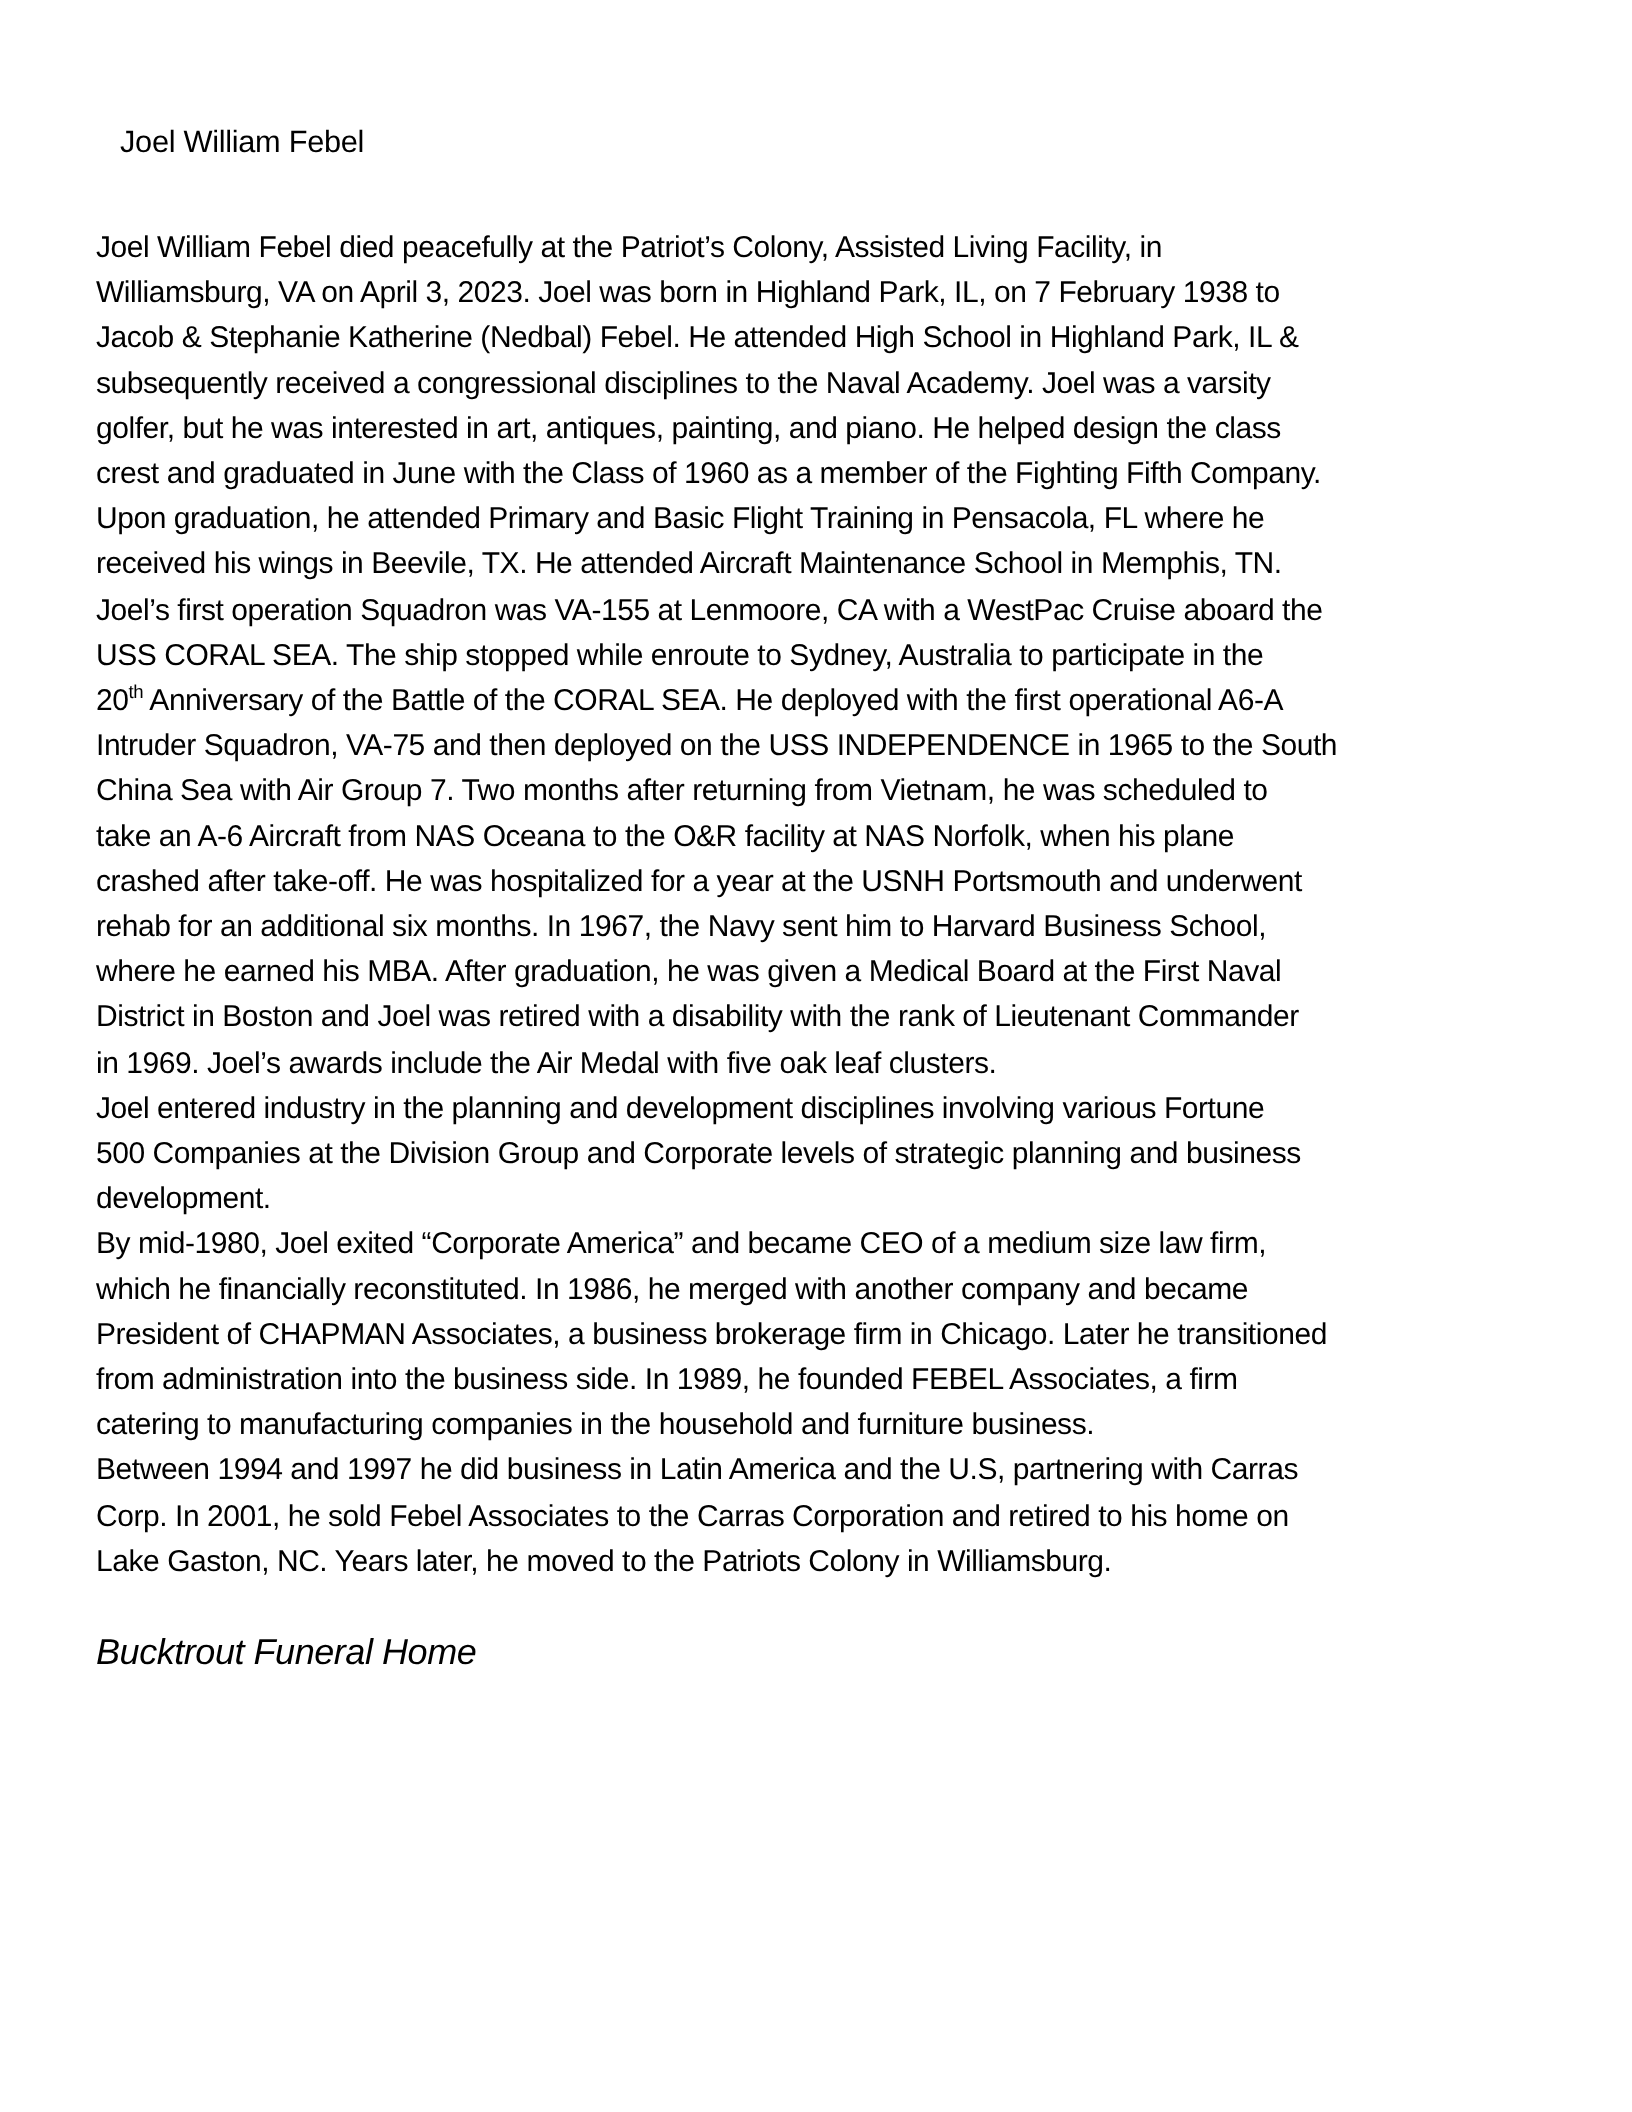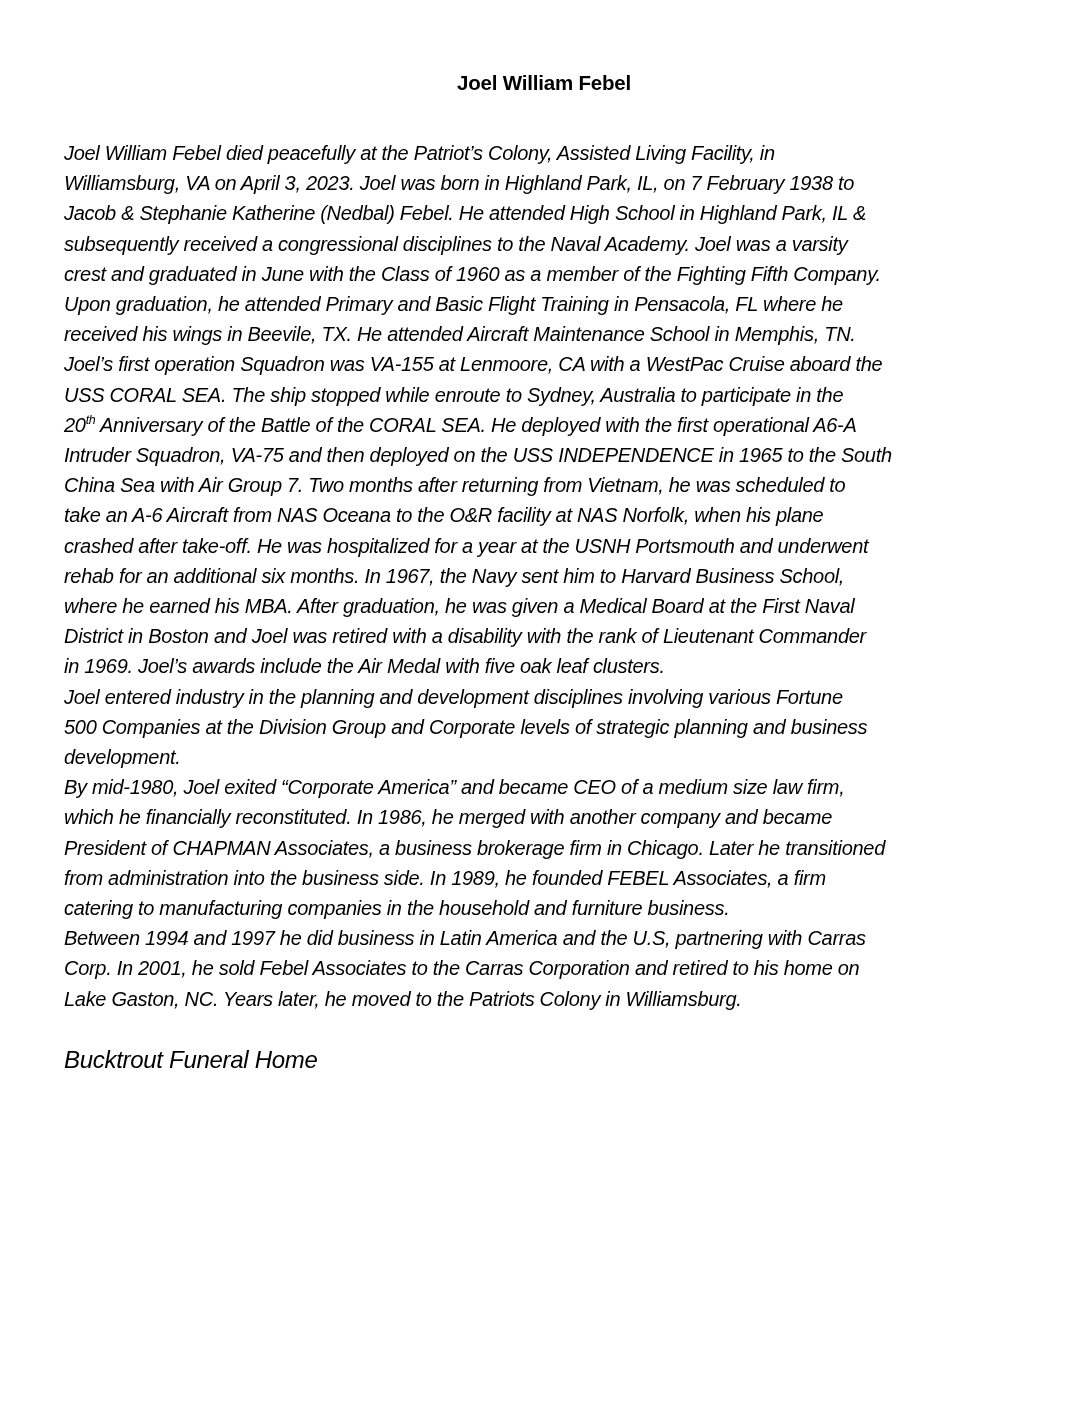--- a/index.html
+++ b/index.html
@@ -16,30 +16,28 @@
     font-family: "Liberation Sans", "DejaVu Sans", sans-serif;
     overflow: hidden;
   }
   .content {
     position: absolute;
     left: 64px;
     top: 64px;
     width: 960px;
   }
   .doc-title {
-    margin: 4px;
+    margin: 16px;
     font-size: 20.5px;
-    font-weight: 700;
+    font-weight: 400;
     line-height: 30px;
     letter-spacing: -0.2px;
-    text-align: center;
   }
   .body-lines {
     margin-top: 40px;
-    font-style: italic;
   }
   .line {
     font-size: 20px;
     line-height: 30.2px;
     white-space: nowrap;
     letter-spacing: -0.3px;
   }
   .line sup {
     font-size: 0.62em;
     vertical-align: super;
@@ -57,20 +55,21 @@
 <body>
 
 <div class="page">
   <div class="content">
     <h1 class="doc-title">Joel William Febel</h1>
     <div class="body-lines" id="body-lines">
         <div class="line">Joel William Febel died peacefully at the Patriot’s Colony, Assisted Living Facility, in</div>
         <div class="line">Williamsburg, VA on April 3, 2023. Joel was born in Highland Park, IL, on 7 February 1938 to</div>
         <div class="line">Jacob &amp; Stephanie Katherine (Nedbal) Febel. He attended High School in Highland Park, IL &amp;</div>
         <div class="line">subsequently received a congressional disciplines to the Naval Academy. Joel was a varsity</div>
+        <div class="line">golfer, but he was interested in art, antiques, painting, and piano. He helped design the class</div>
         <div class="line">crest and graduated in June with the Class of 1960 as a member of the Fighting Fifth Company.</div>
         <div class="line">Upon graduation, he attended Primary and Basic Flight Training in Pensacola, FL where he</div>
         <div class="line">received his wings in Beevile, TX. He attended Aircraft Maintenance School in Memphis, TN.</div>
         <div class="line">Joel’s first operation Squadron was VA-155 at Lenmoore, CA with a WestPac Cruise aboard the</div>
         <div class="line">USS CORAL SEA. The ship stopped while enroute to Sydney, Australia to participate in the</div>
         <div class="line">20<sup>th</sup> Anniversary of the Battle of the CORAL SEA. He deployed with the first operational A6-A</div>
         <div class="line">Intruder Squadron, VA-75 and then deployed on the USS INDEPENDENCE in 1965 to the South</div>
         <div class="line">China Sea with Air Group 7. Two months after returning from Vietnam, he was scheduled to</div>
         <div class="line">take an A-6 Aircraft from NAS Oceana to the O&amp;R facility at NAS Norfolk, when his plane</div>
         <div class="line">crashed after take-off. He was hospitalized for a year at the USNH Portsmouth and underwent</div>

